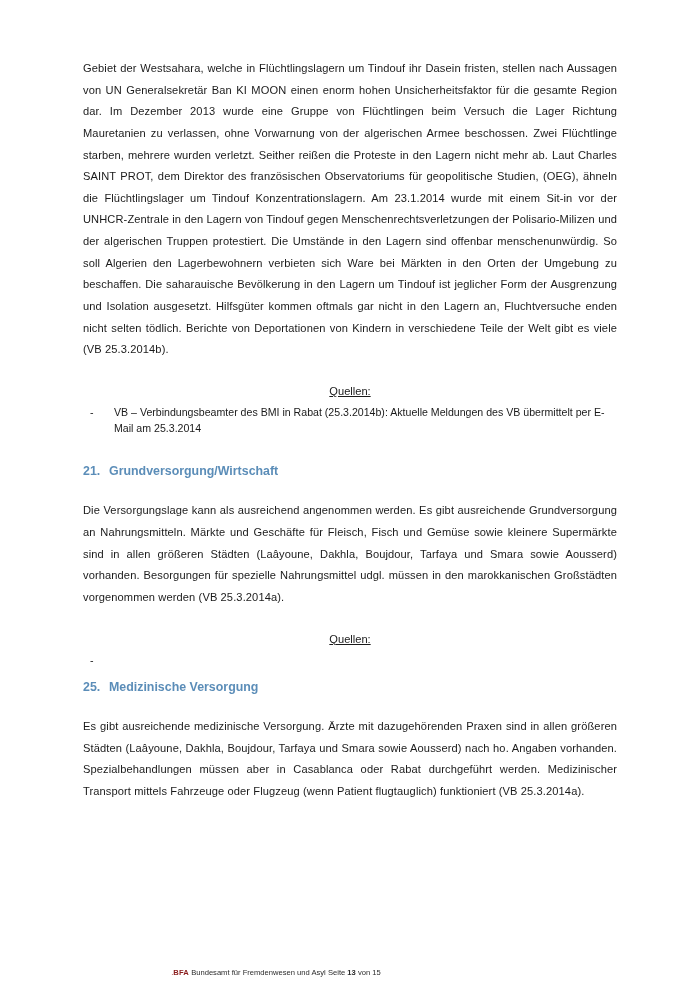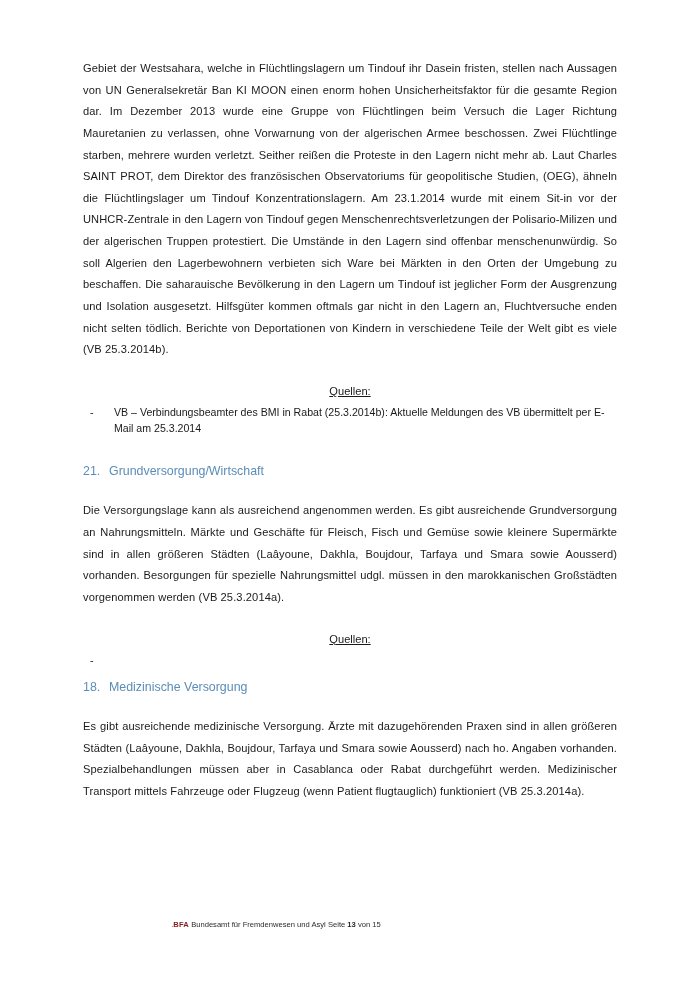--- a/index.html
+++ b/index.html
@@ -59,38 +59,38 @@
     text-align: left;
     margin-bottom: 0;
   }
   ul.source-list li .dash {
     position: absolute;
     left: 7px;
     top: 0;
   }
   h2.section-heading {
     font-size: 12.4px;
-    font-weight: normal;
+    font-weight: bold;
     color: #5b8db8;
     margin: 0;
     padding: 0;
     line-height: 1.4;
   }
   h2.section-heading .num {
     display: inline-block;
     min-width: 26px;
   }
   .gap-before-heading { height: 27px; }
   .gap-after-heading { height: 20px; }
   .gap-before-sources { height: 20px; }
 
   .footer {
     position: absolute;
     left: 0;
-    top: 920px;
+    top: 968px;
     width: 552px;
     text-align: center;
     font-size: 7.6px;
     color: #2b2b2b;
   }
   .footer .bfa {
     color: #8a1c1c;
     font-weight: bold;
     letter-spacing: 0.02em;
   }
@@ -137,21 +137,21 @@
 
     <ul class="source-list">
       <li>
         <span class="dash">-</span>
       </li>
     </ul>
 
     <div class="gap-before-heading"></div>
 
     <h2 class="section-heading">
-      <span class="num">18.</span><span>Medizinische Versorgung</span>
+      <span class="num">25.</span><span>Medizinische Versorgung</span>
     </h2>
 
     <div class="gap-after-heading"></div>
 
     <p class="body-text">Es gibt ausreichende medizinische Versorgung. Ärzte mit dazugehörenden Praxen sind in allen größeren Städten (Laâyoune, Dakhla, Boujdour, Tarfaya und Smara sowie Aousserd) nach ho. Angaben vorhanden. Spezialbehandlungen müssen aber in Casablanca oder Rabat durchgeführt werden. Medizinischer Transport mittels Fahrzeuge oder Flugzeug (wenn Patient flugtauglich) funktioniert (VB 25.3.2014a).</p>
 
   </div>
 
   <div class="footer">
     <span class="footer-dot">.</span><span class="bfa">BFA</span>

